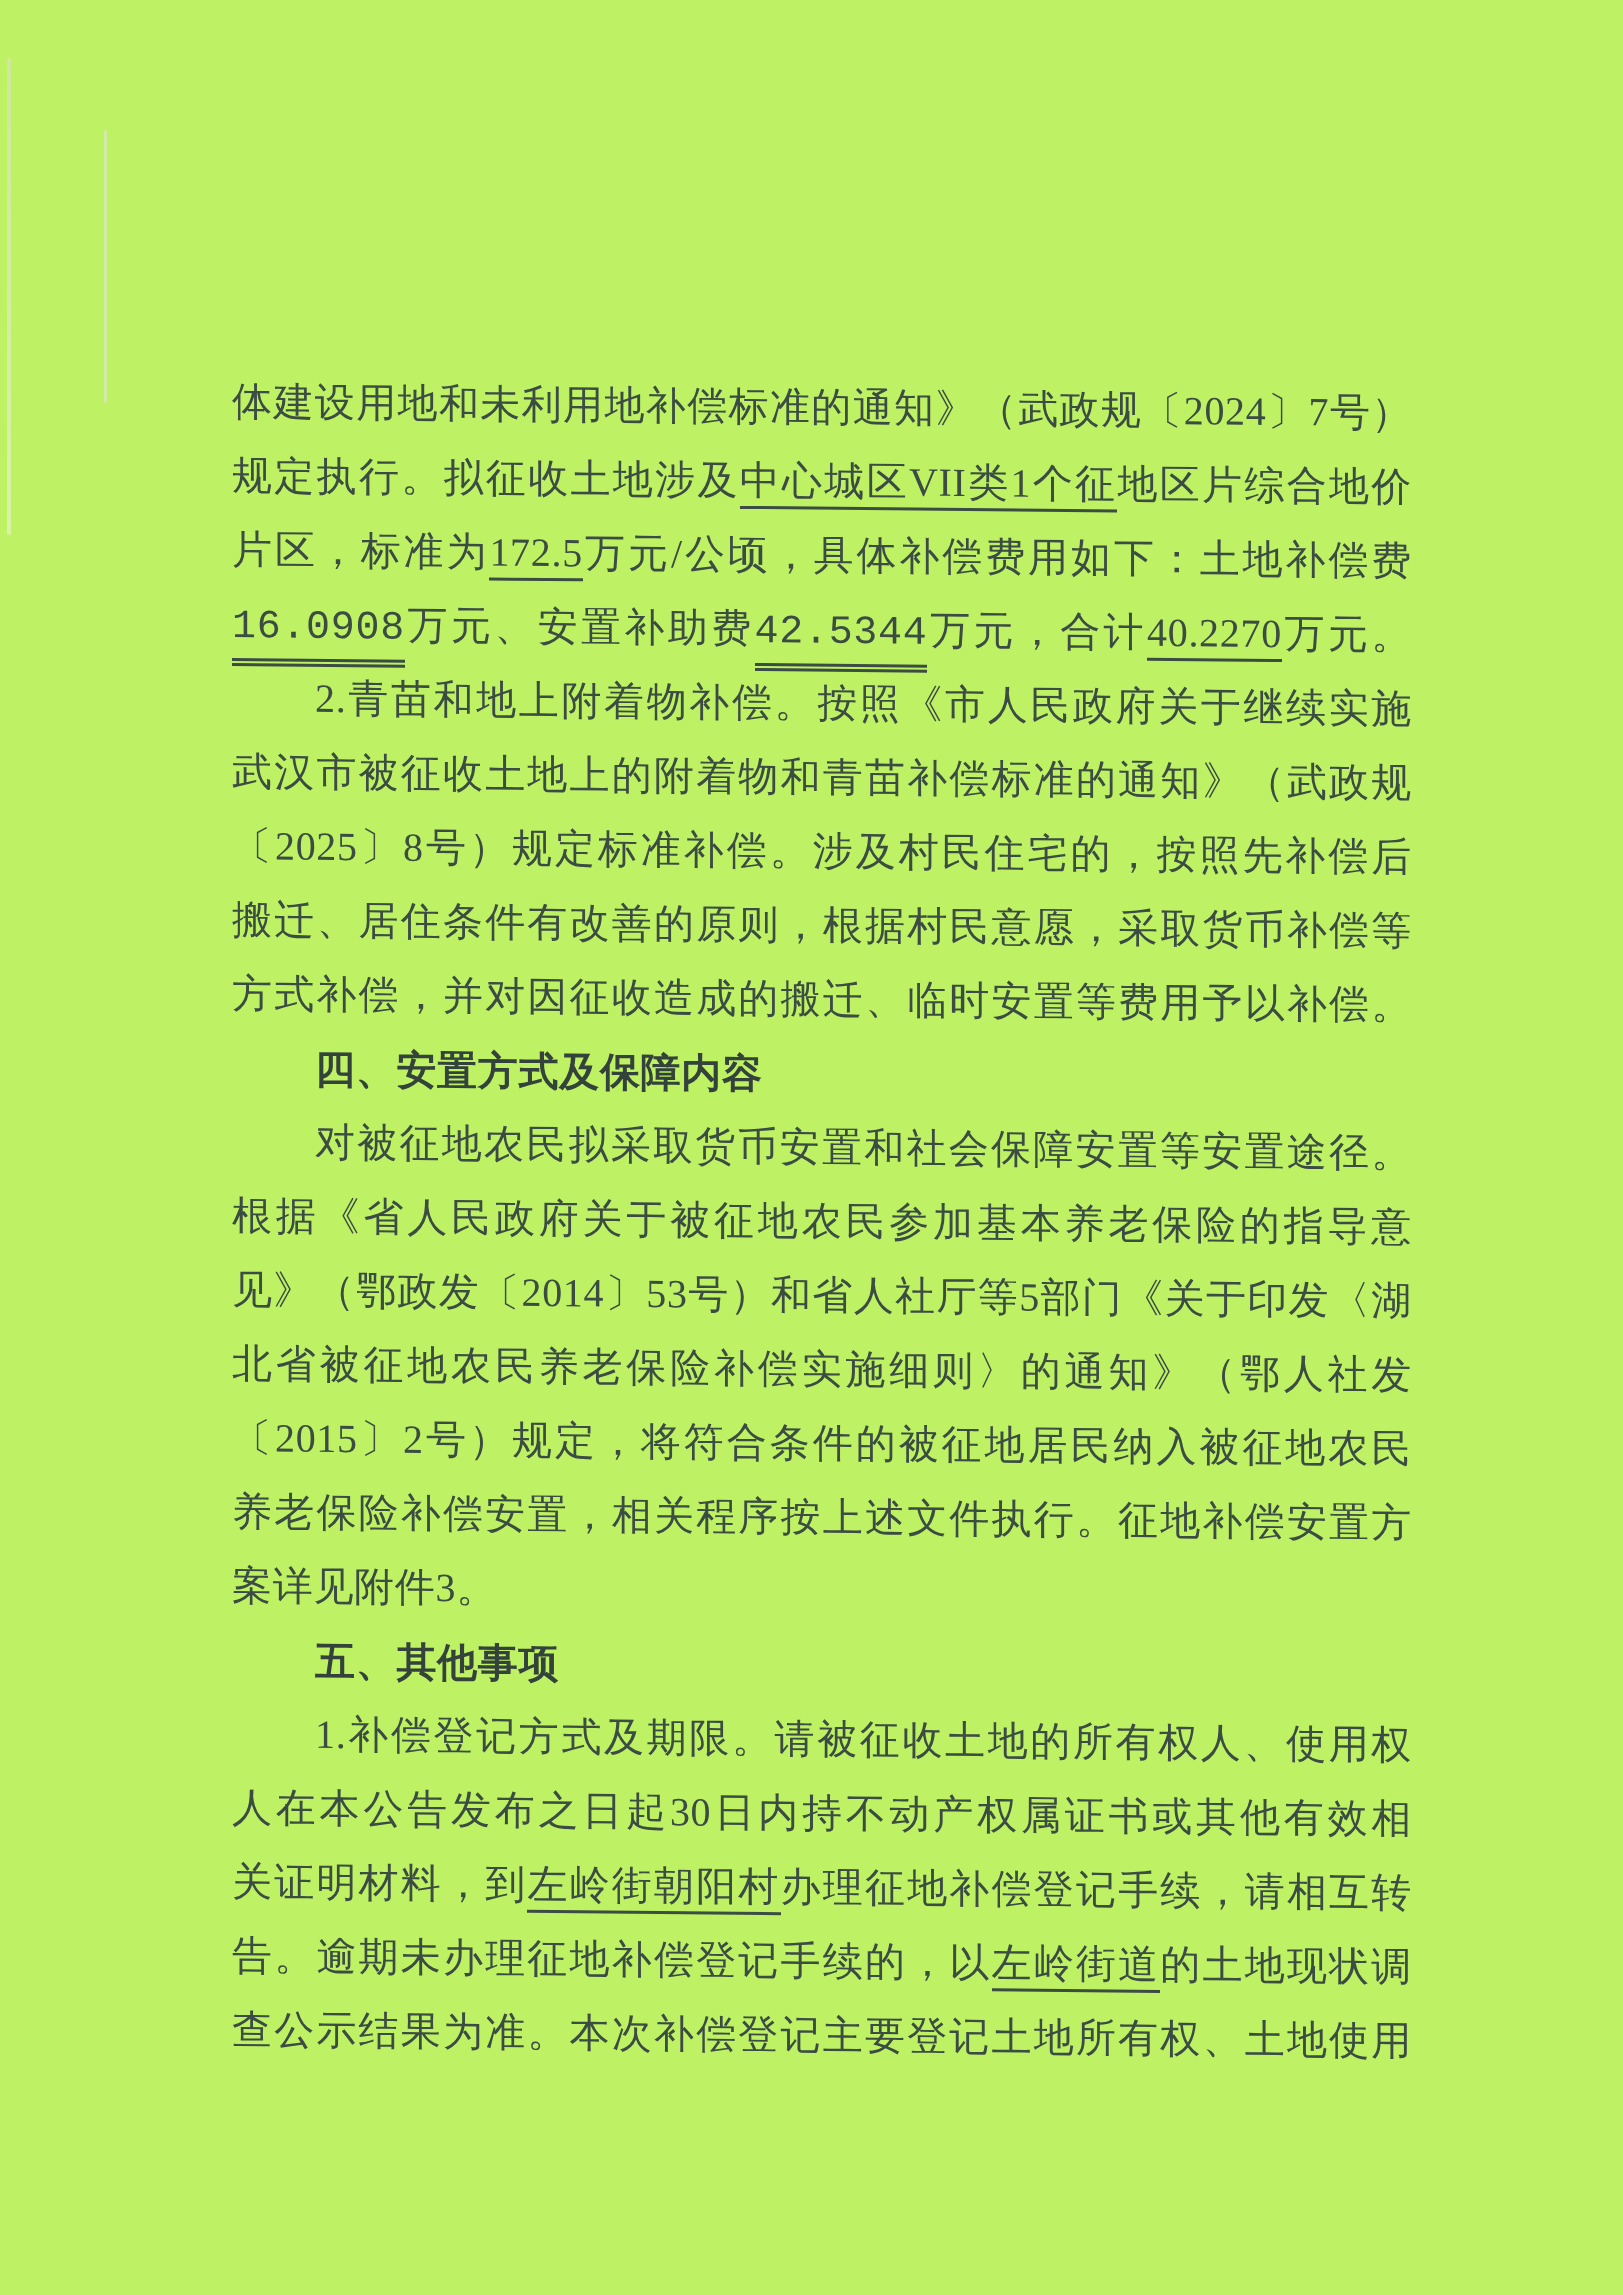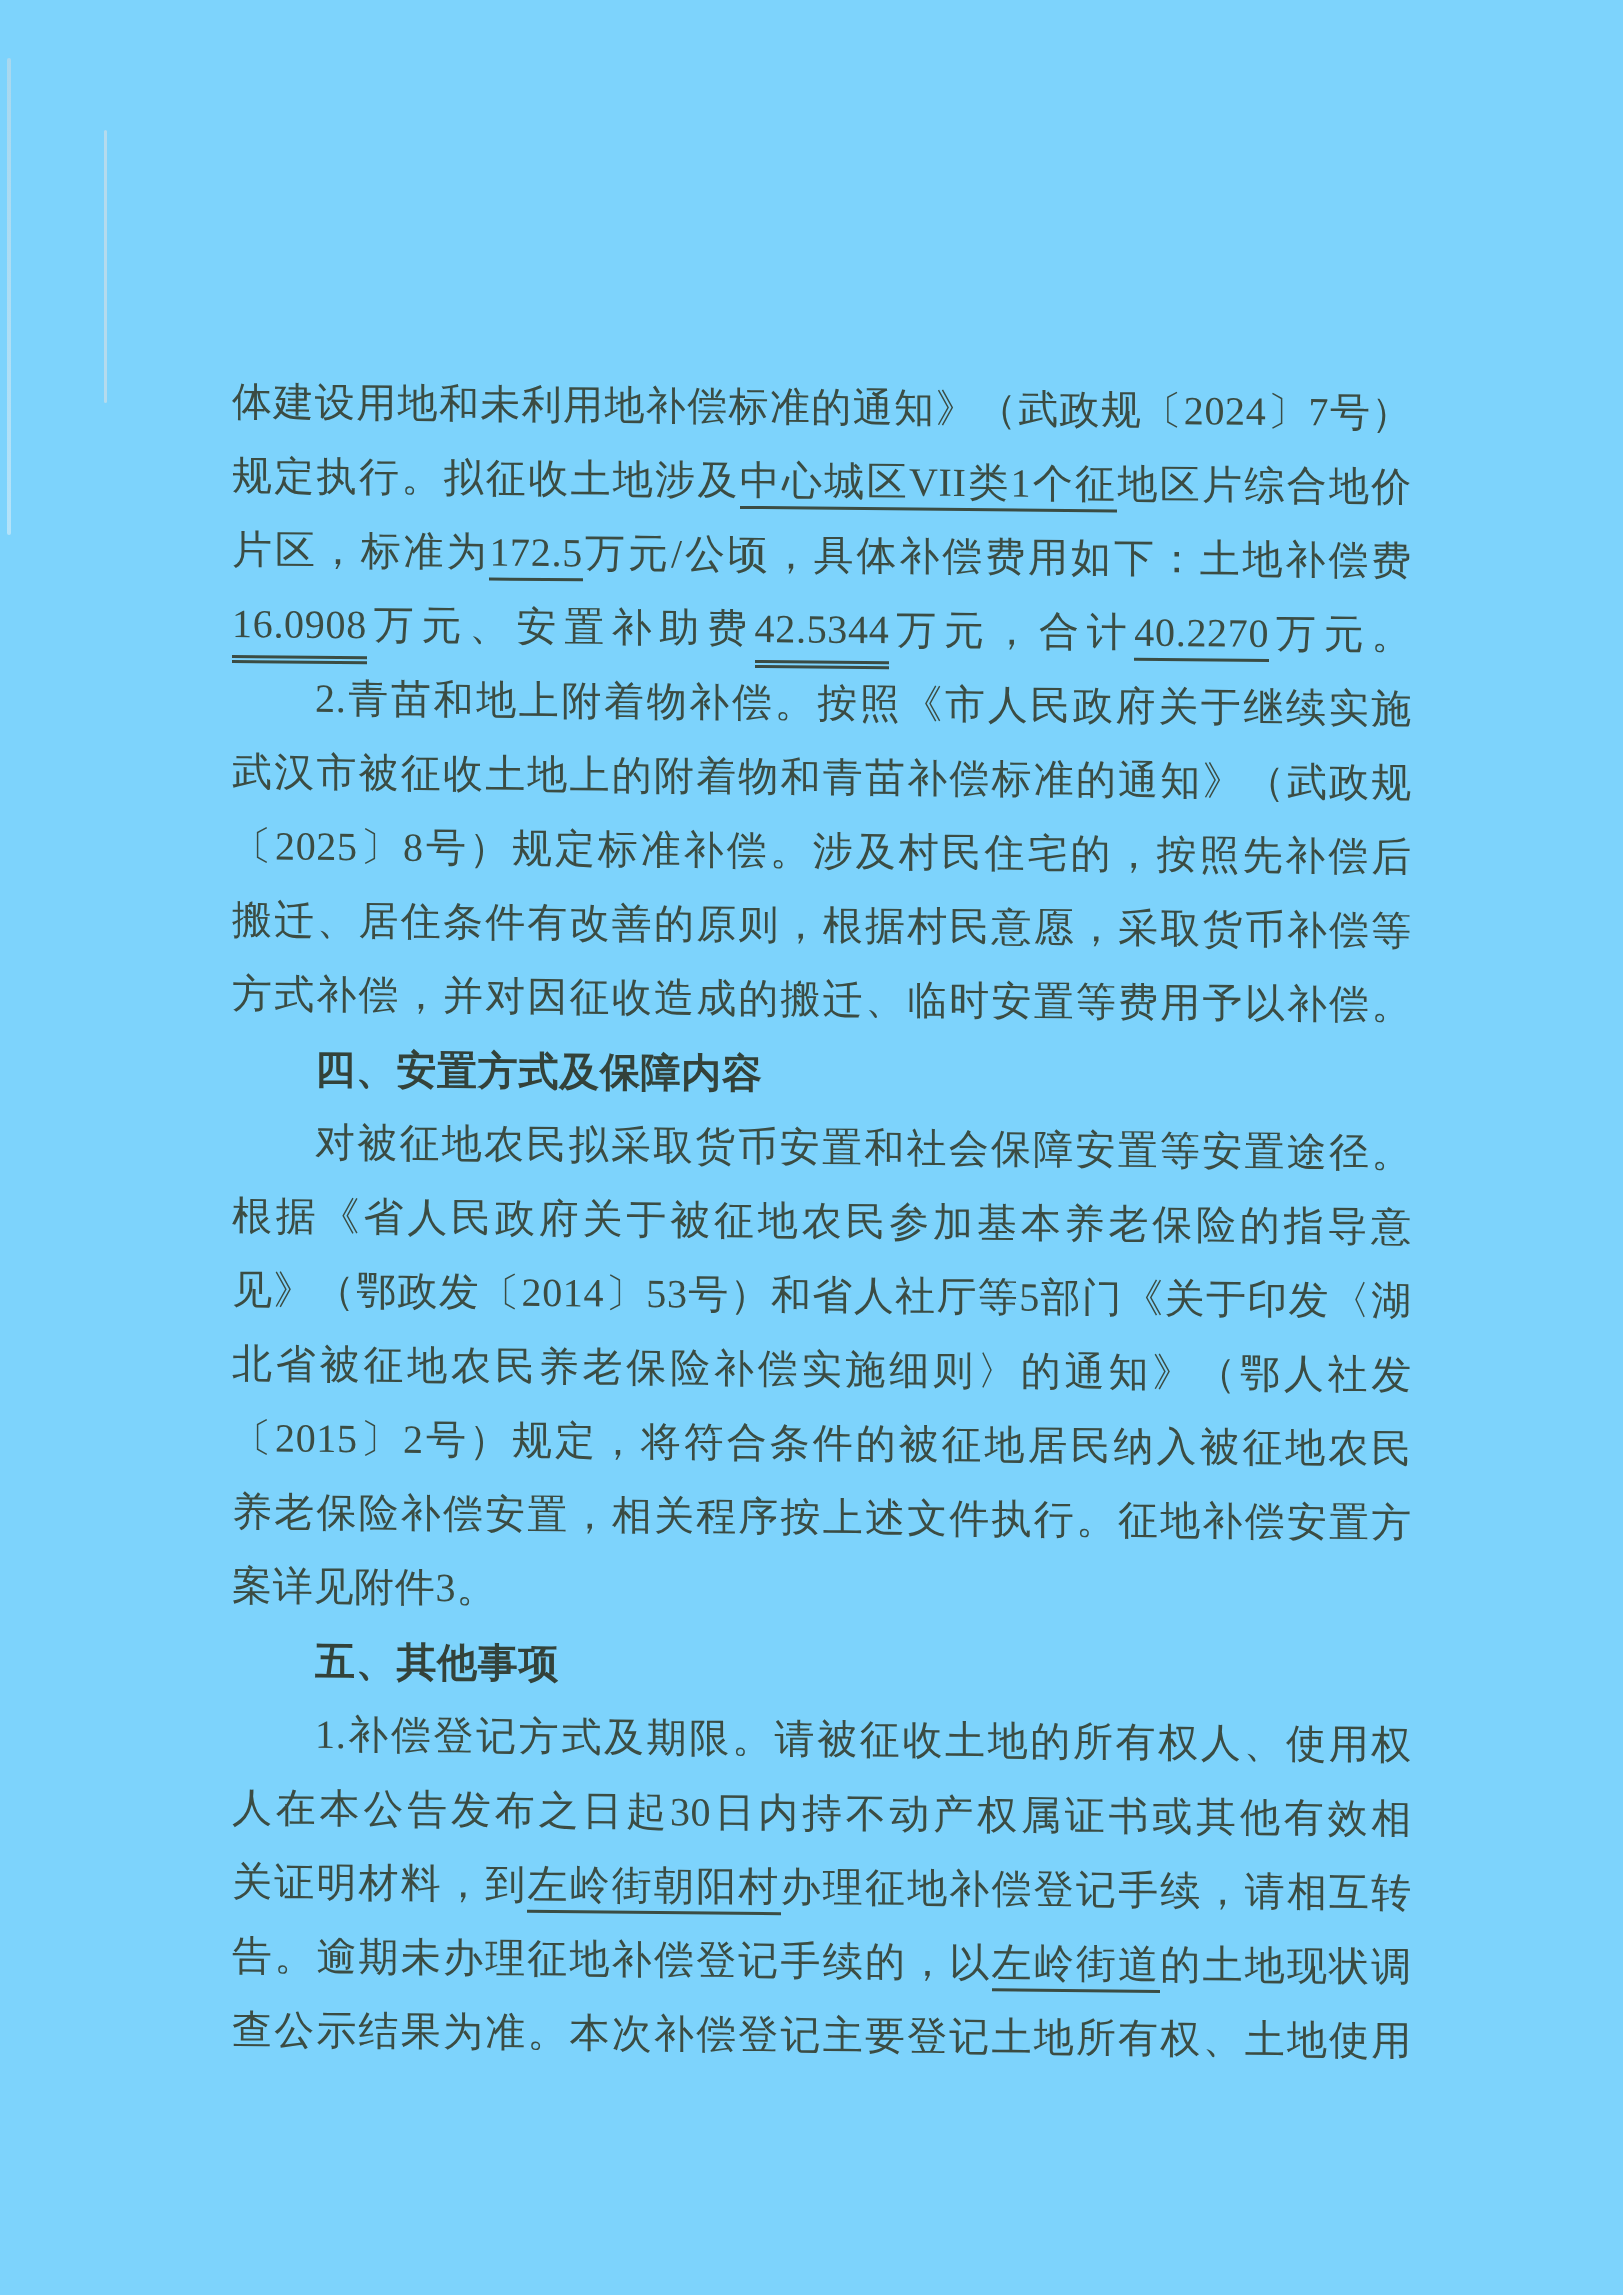--- a/index.html
+++ b/index.html
@@ -5,21 +5,21 @@
   html,body { margin:0; padding:0; }
   body {
     width:1623px; height:2295px;
     background:#ffffff;
     position:relative;
     overflow:hidden;
     font-family:"Liberation Serif","DejaVu Serif",serif;
   }
   .page {
     position:absolute; inset:0;
-    background:#7dd3fc;
+    background:#bef264;
   }
   .scan-artifact { position:absolute; border-radius:2.7px; pointer-events:none; }
   .artifact-1 { left:6.8px;  top:58px;  width:4.1px; height:477px;
                 background:linear-gradient(#dedede,#f6f6f6); opacity:.45; }
   .artifact-2 { left:104px; top:130px; width:3.4px; height:273px;
                 background:#e2e2e2; opacity:.55; }
   .text-block {
     position:absolute; left:232px; top:365px; width:1180px;
     transform:skewY(0.55deg); transform-origin:0 0;
     color:#3b4c43;
@@ -34,21 +34,21 @@
   }
   .ln.ind { padding-left:83px; }
   .ln.end { text-align-last:left; }
   .ln.hd  {
     font-family:"Liberation Sans","DejaVu Sans",sans-serif;
     font-weight:bold;
     text-align-last:left;
     color:#33423a;
   }
   .u  { border-bottom:3.4px solid currentColor; padding-bottom:3.4px; }
-  .u2 { border-bottom:8.9px double currentColor; padding-bottom:9px; }
+  .u2 { border-bottom:8.9px double currentColor; padding-bottom:9px;font-family:Liberation Mono, monospace; }
 </style>
 </head>
 <body>
 
 <div class="page">
 
   <div class="scan-artifact artifact-1"></div>
   <div class="scan-artifact artifact-2"></div>
 
   <div class="text-block" style="color: rgb(59, 76, 67);">

